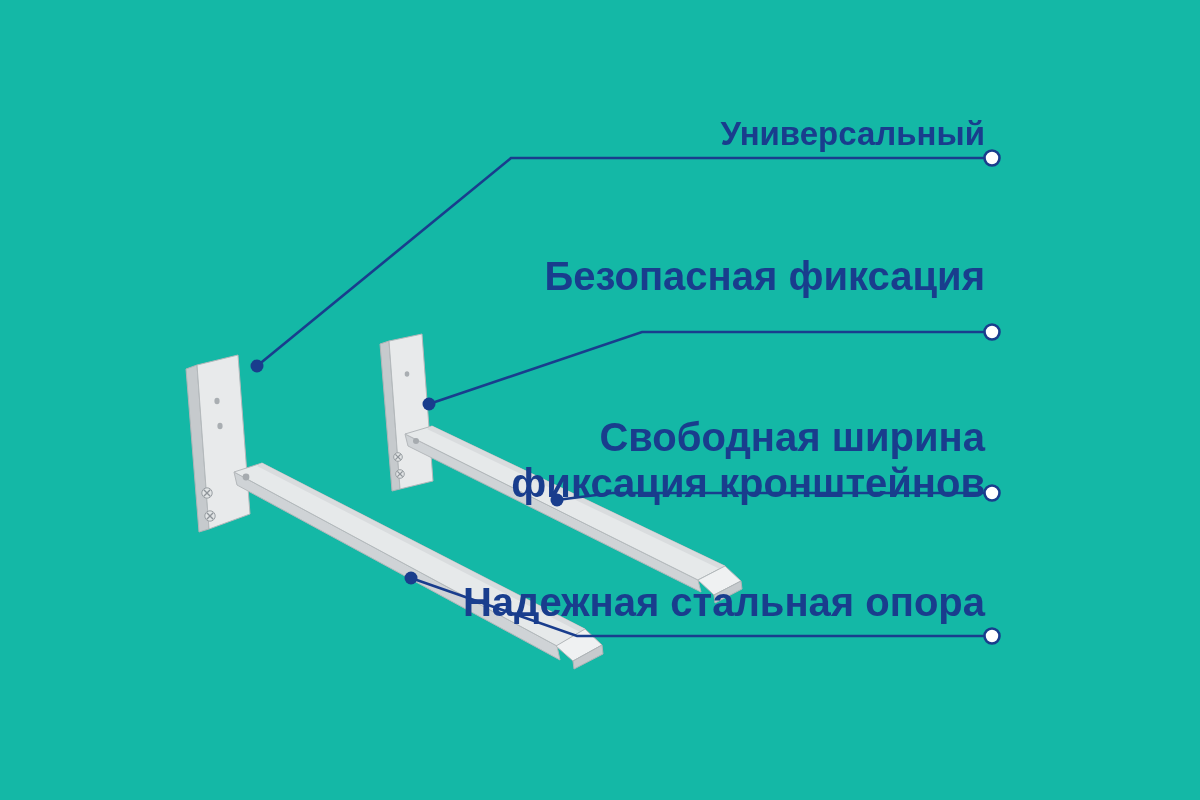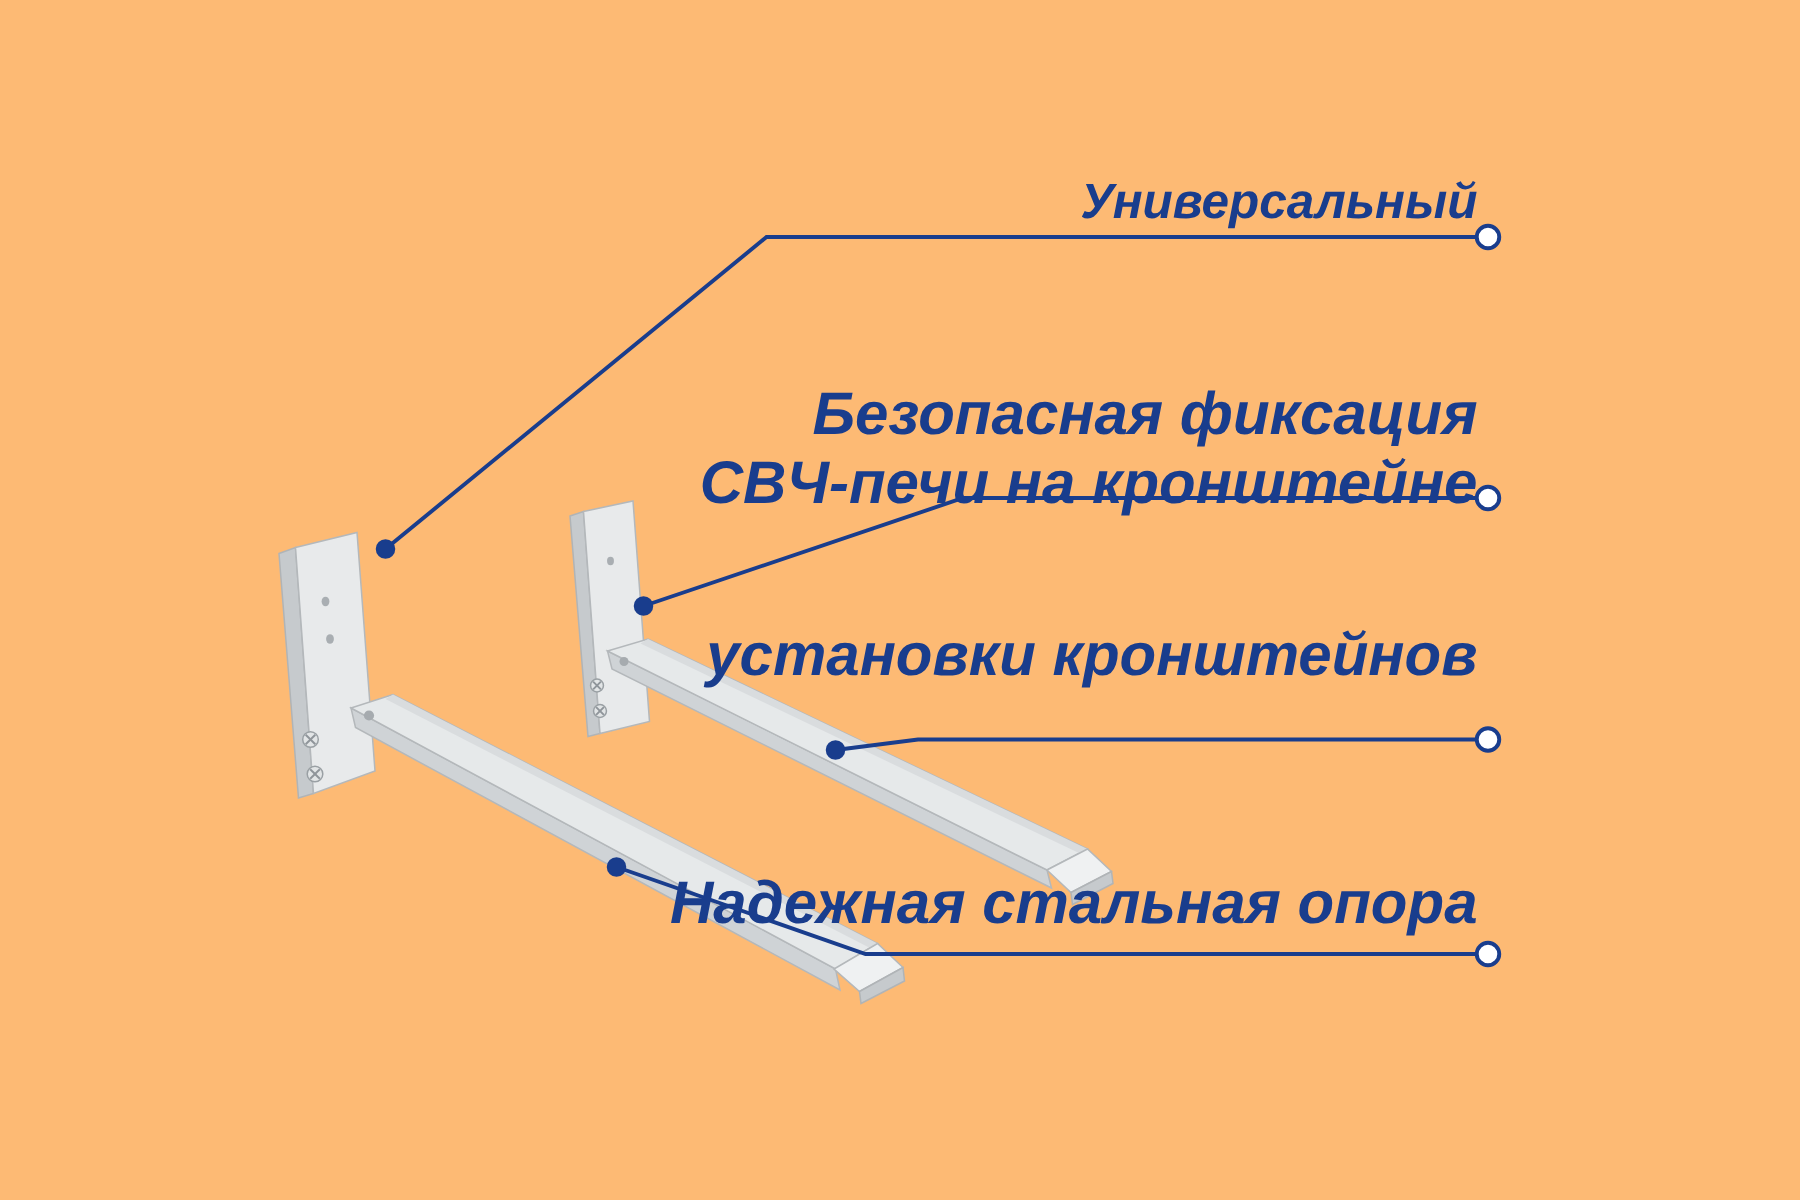--- a/index.html
+++ b/index.html
@@ -1,23 +1,22 @@
 <!DOCTYPE html>
 <html><head>
 <meta charset="utf-8">
 <style>
   html, body { margin: 0; padding: 0; background: #ffffff; }
   .stage {
     position: relative;
     width: 1200px;
     height: 800px;
-    background: #fdba74;
+    background: #14b8a6;
     overflow: hidden;
     font-family: "Liberation Sans", "DejaVu Sans", sans-serif;
-    font-style: italic;
   }
   .art { position: absolute; left: 0; top: 0; width: 1200px; height: 800px; }
 
   .callout { position: absolute; right: 215px; text-align: right; color: #193d8d; }
   .c-title { font-weight: 700; font-size: 40px; line-height: 1.15; white-space: nowrap; }
   .c-title-big { font-weight: 700; font-size: 33px; line-height: 1.1; white-space: nowrap; }
   .c-subtitle { font-weight: 400; font-size: 24px; color: #23242b; white-space: nowrap; }
 
   .c1 { top: 116px; }
   .c1sub { top: 165px; }
@@ -109,24 +108,24 @@
       <circle class="cring" cx="992" cy="636" r="7.5"></circle>
     </g>
   </svg>
 
   <div class="callout c1">
     <div class="c-title-big">Универсальный</div>
   </div>
 
   <div class="callout c2">
     <div class="c-title">Безопасная фиксация</div>
-    <div class="c-title">СВЧ-печи на кронштейне</div>
   </div>
 
   <div class="callout c3">
-    <div class="c-title">установки кронштейнов</div>
+    <div class="c-title">Свободная ширина</div>
+    <div class="c-title">фиксация кронштейнов</div>
   </div>
 
   <div class="callout c4">
     <div class="c-title">Надежная стальная опора</div>
   </div>
 
 </div>
 
 </body></html>

